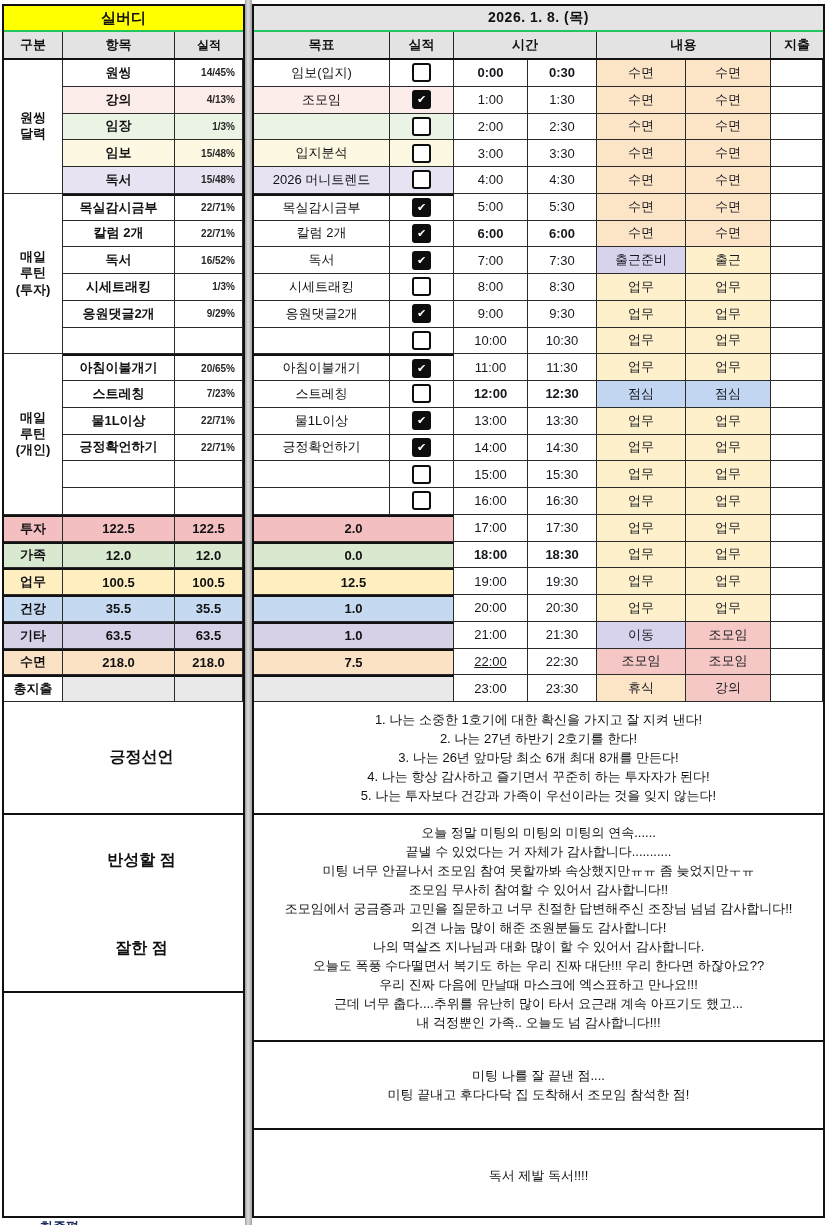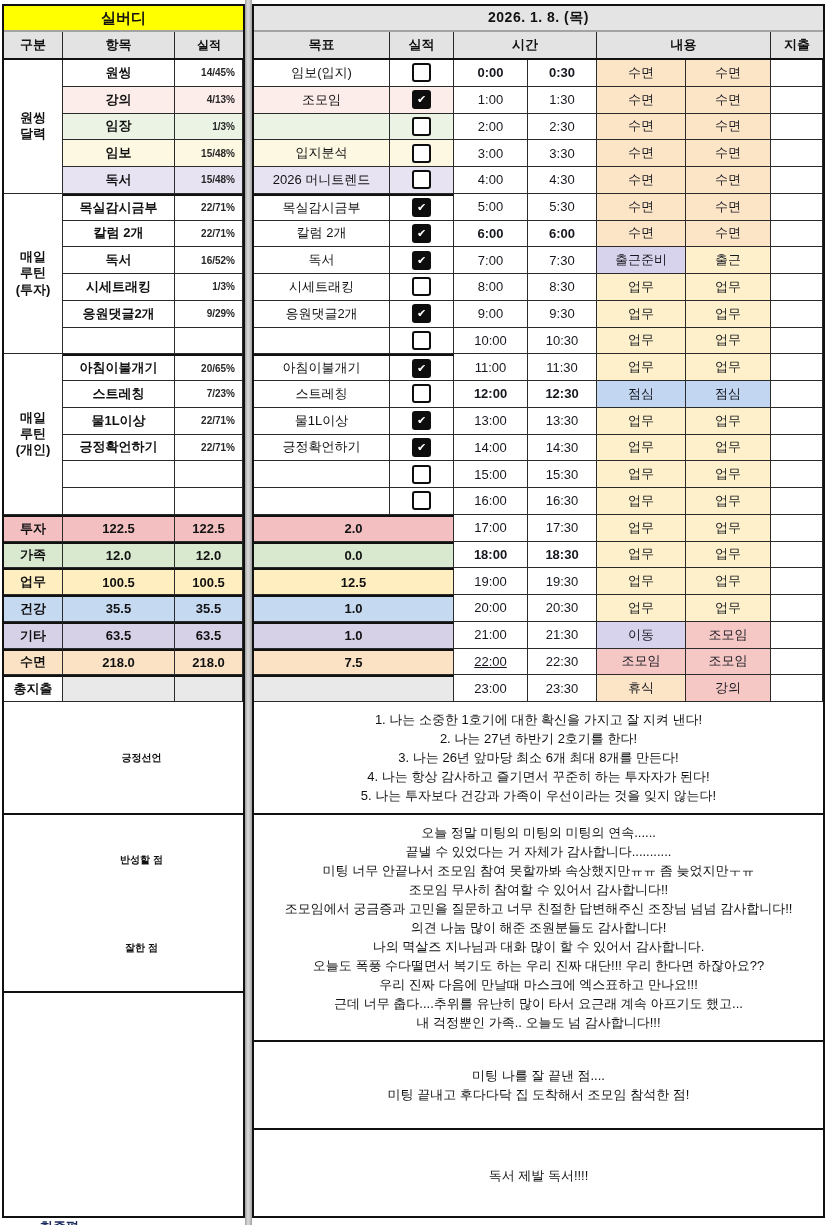--- a/index.html
+++ b/index.html
@@ -4,21 +4,21 @@
 <style>
   html,body{margin:0;padding:0;background:#fff;}
   .canvas{position:relative;width:827px;height:1225px;background:#fff;overflow:hidden;
           font-family:"Liberation Sans","DejaVu Sans",sans-serif;color:#111;}
   .divider{position:absolute;left:245px;top:0;width:7px;height:1225px;
            background:linear-gradient(90deg,#9e9e9e,#d9d9d9 40%,#cfcfcf 60%,#9e9e9e);}
   .pane{position:absolute;top:4px;border:2px solid #111;box-sizing:border-box;background:#fff;}
   .pane-left{left:2px;width:243px;height:1214px;}
   .pane-right{left:252px;width:573px;height:1214px;}
   .title-row{height:26px;display:flex;align-items:center;justify-content:center;
-             font-weight:bold;font-size:15px;border-bottom:2px solid #a3a3a3;box-sizing:border-box;}
+             font-weight:bold;font-size:15px;border-bottom:2px solid #22c55e;box-sizing:border-box;}
   .title-left{background:#ffff00;}
   .title-right{background:#e4e4e4;font-size:14px;letter-spacing:.5px;}
   .hdr{display:grid;height:28px;border-bottom:2px solid #111;box-sizing:border-box;}
   .hdr-left{grid-template-columns:59px 112px 68px;}
   .hdr-right{grid-template-columns:136px 64px 74px 69px 89px 85px 52px;}
   .hcell{background:#e3e3e3;display:flex;align-items:center;justify-content:center;
          font-weight:bold;font-size:13px;border-right:1px solid #262626;box-sizing:border-box;}
   .hcell.small{font-size:12px;}
   .hcell:last-child{border-right:none;}
   .grid{display:grid;}
@@ -37,21 +37,21 @@
   .time{font-size:13px;color:#16181f;}
   .time.tbold{font-weight:bold;}
   .content{font-size:13px;color:#16181f;}
   .checkbox{width:15px;height:15px;border:2.5px solid #0d0d0d;border-radius:3px;background:#fff;
             display:flex;align-items:center;justify-content:center;font-size:11px;line-height:1;
             color:#fff;font-weight:bold;box-sizing:content-box;}
   .checkbox.checked{background:#0d0d0d;}
   
   .sec{display:flex;align-items:center;justify-content:center;border-bottom:2px solid #111;
        box-sizing:border-box;text-align:center;}
-  .sec-label{font-weight:bold;font-size:10px;background:#fff;padding-left:36px;}
+  .sec-label{font-weight:bold;font-size:16px;background:#fff;padding-left:36px;}
   .sec-text{font-size:13px;white-space:pre-line;line-height:19px;padding:4px 6px;}
   .h-s1{height:113px;} .h-s2{height:227px;} .h-s3{height:88px;} .h-s4{height:90px;border-bottom:none;}
   .sliver{position:absolute;left:2px;top:1218px;width:243px;height:7px;overflow:hidden;}
   .sliver span{display:block;padding-left:38px;font-weight:bold;font-size:13px;color:#1a2a5e;}
   
   .bg-white{background:#ffffff;}
   .bg-pink_l{background:#fcecea;} .bg-green_l{background:#ebf3e4;}
   .bg-yellow_l{background:#fdf8e2;} .bg-lav_l{background:#e7e3f3;}
   .bg-pink_s{background:#f3bfc1;} .bg-green_s{background:#d8e9cf;}
   .bg-yellow_s{background:#ffefc0;} .bg-blue_s{background:#c5d9f1;}

